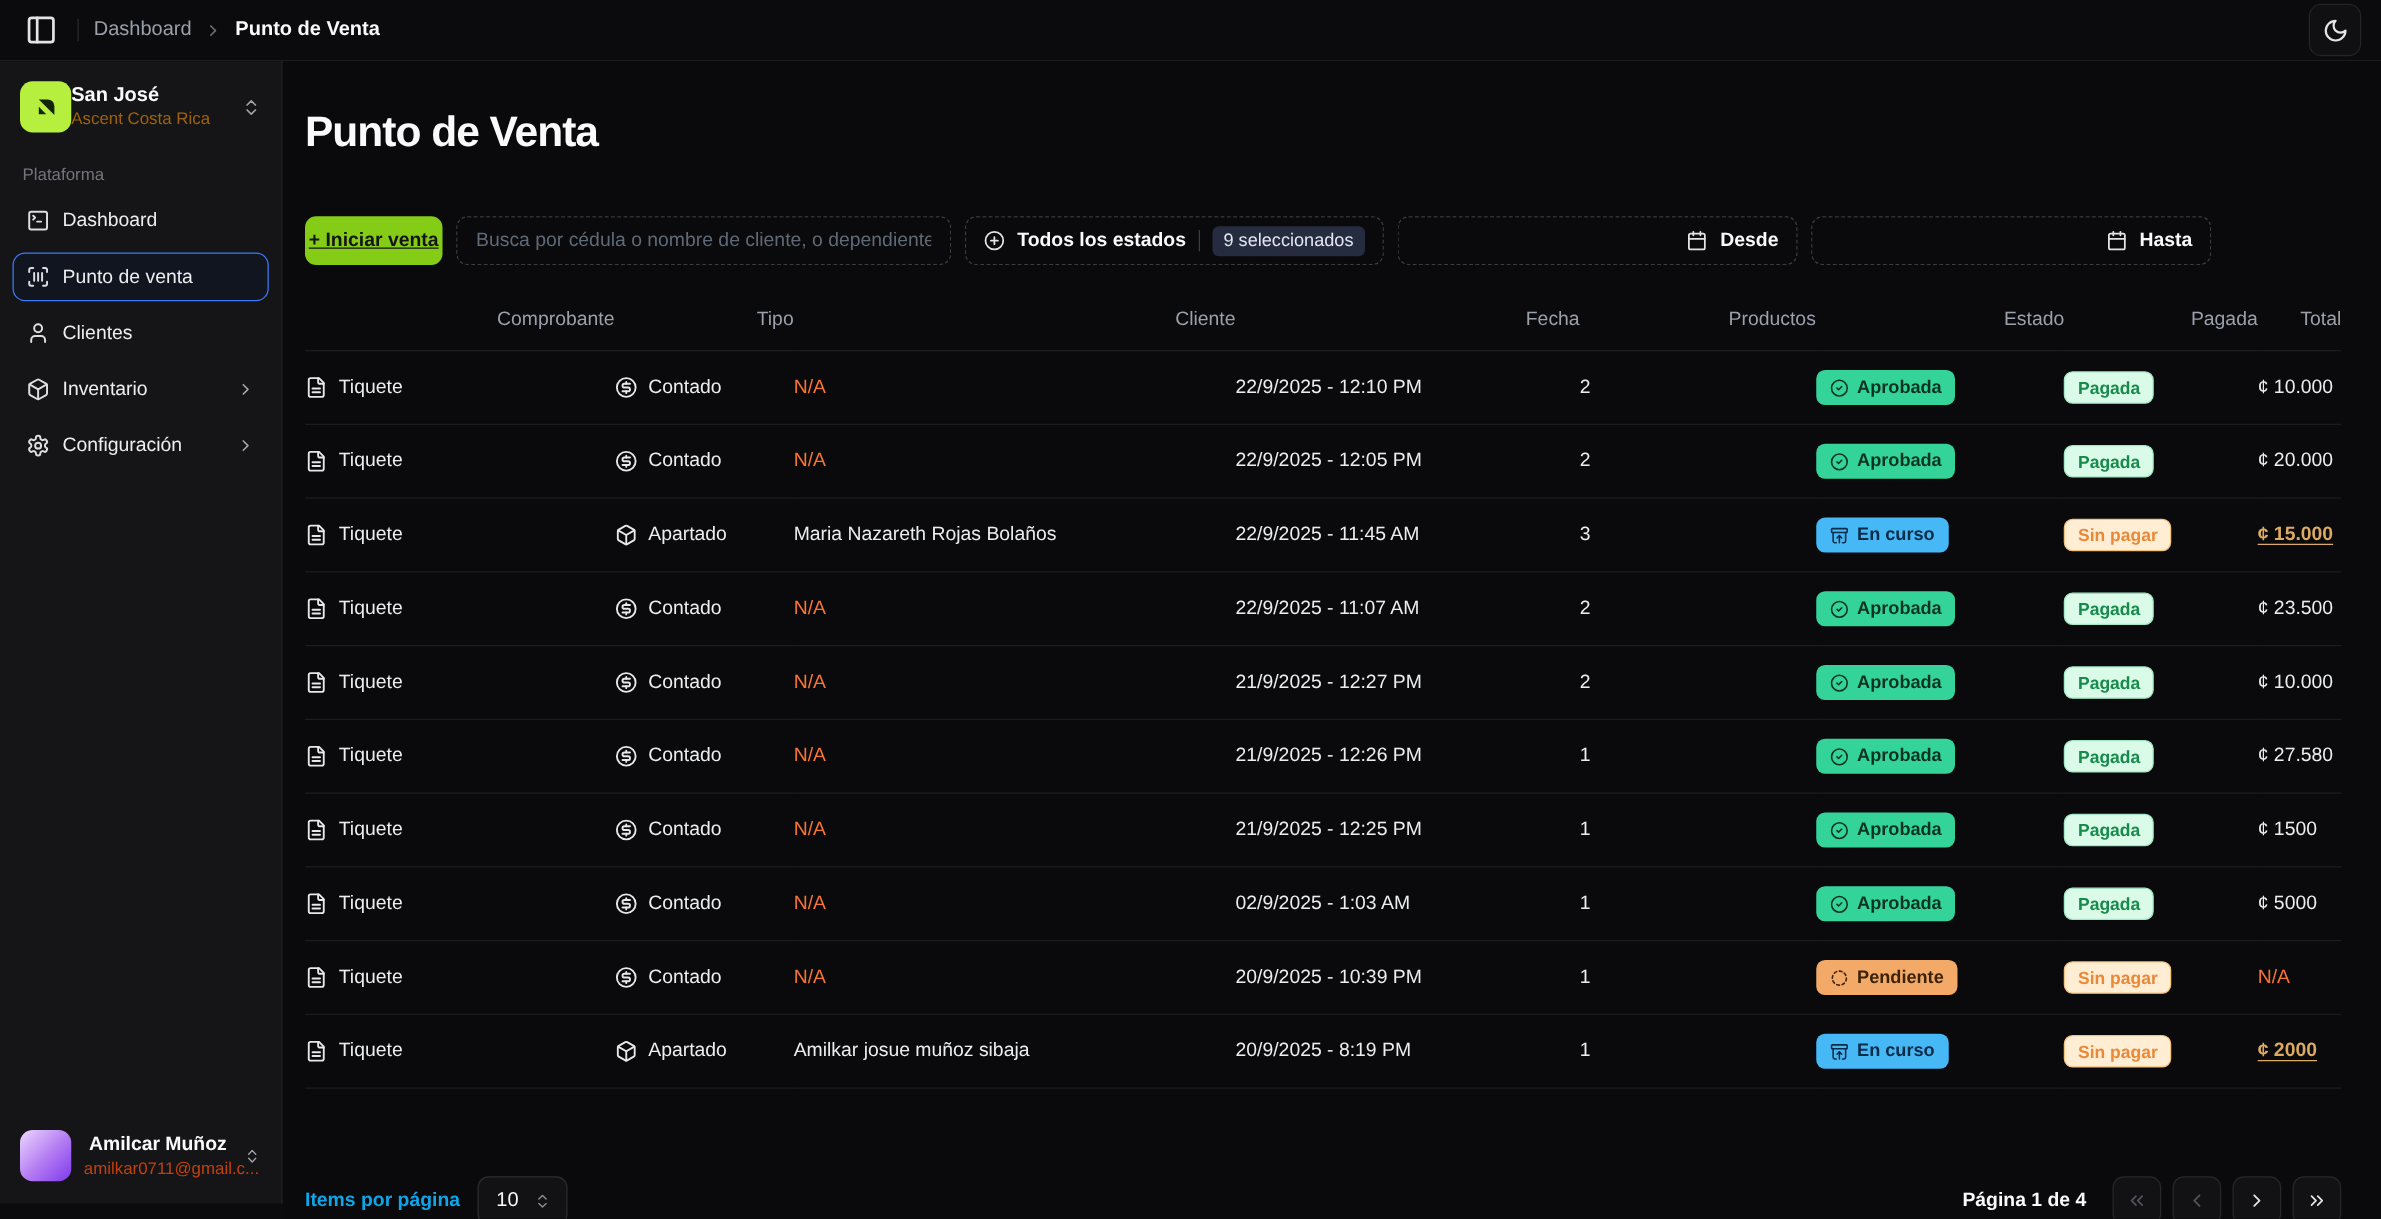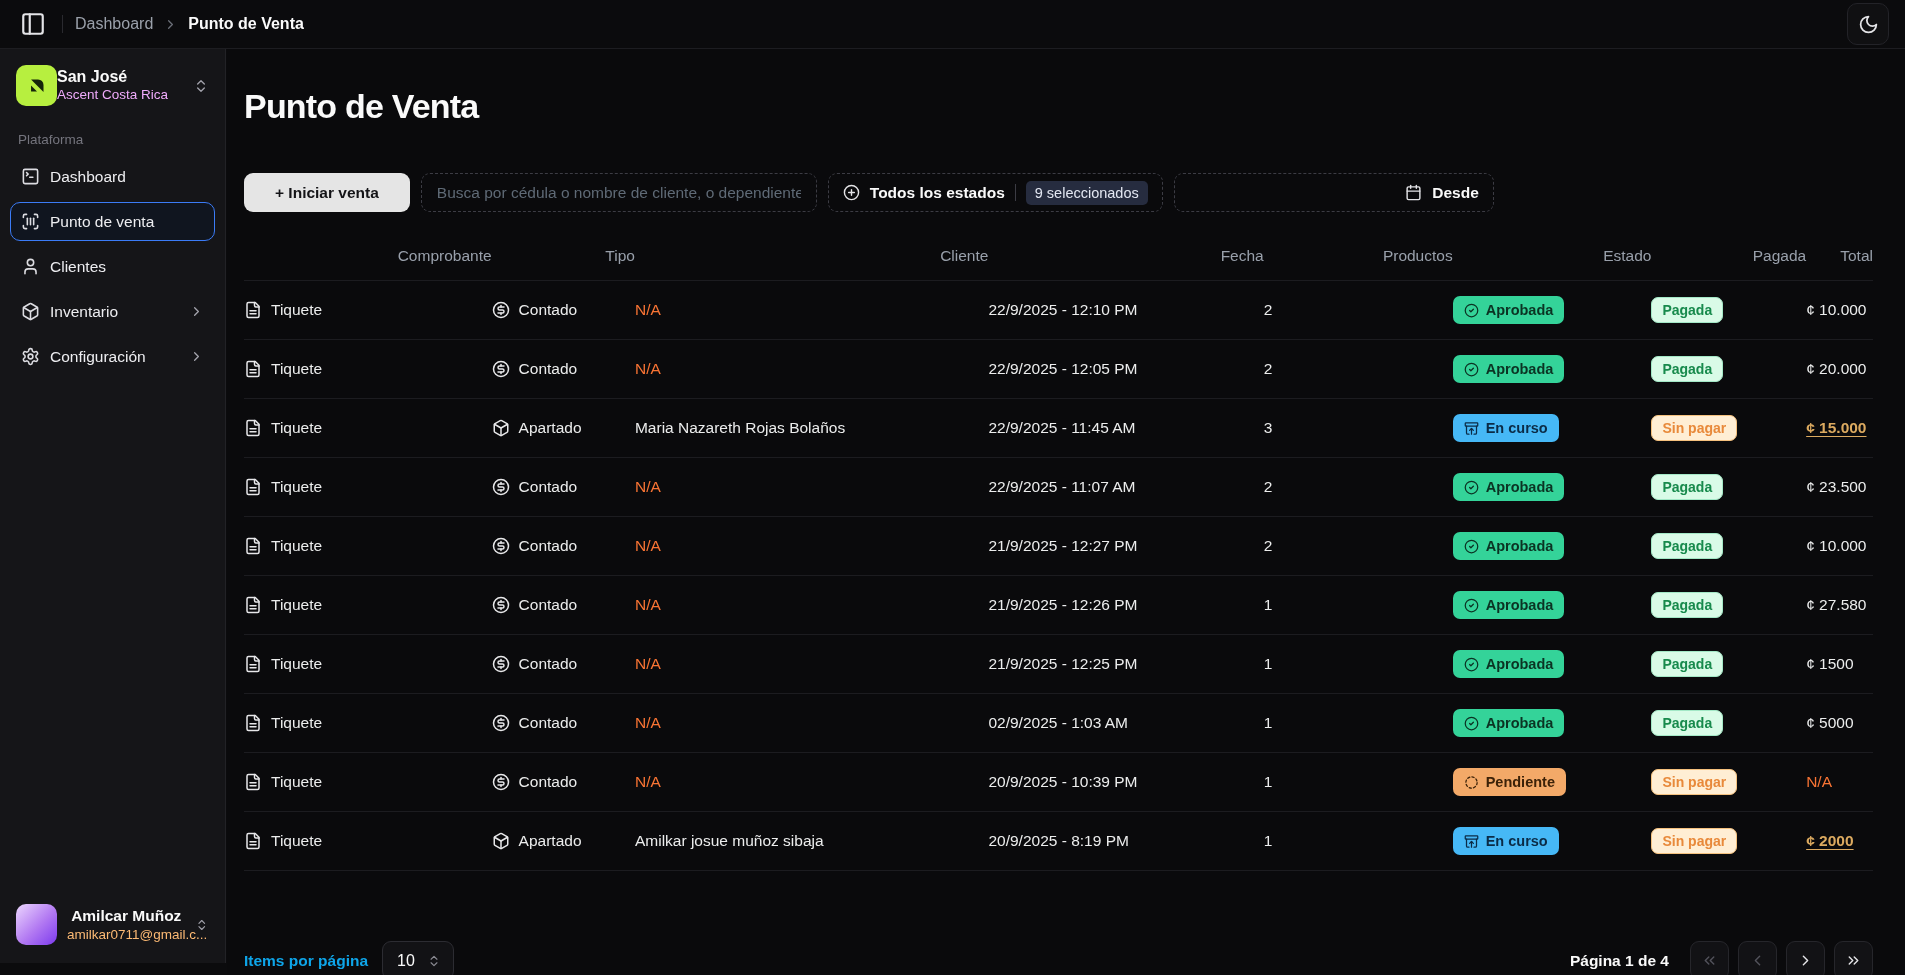--- a/index.html
+++ b/index.html
@@ -32,50 +32,51 @@
   
   .sidebar {
     position:absolute; left:0; top:49px; bottom:12px; width:226px;
     background:#151518; border-right:1px solid #222226;
     display:flex; flex-direction:column; padding:10px 10px 10px 10px;
   }
   .team { display:flex; align-items:center; padding:6px 6px; border-radius:10px; cursor:pointer;justify-content:center; }
   .team-logo { width:41px; height:41px; border-radius:10px; background:var(--accent-lime,#b7ef3f); display:flex; align-items:center; justify-content:center; flex:0 0 auto; }
   .team-texts { line-height:1.25; min-width:0; }
   .team-name { font-size:16px; font-weight:700; color:#fafafa; }
-  .team-org  { font-size:13.5px; color:#f0abfc; }
+  .team-org  { font-size:13.5px; color:#a16207; }
   .updown { margin-left:auto; color:#a1a1aa; }
   .section-label { font-size:13.5px; color:#74747d; padding:20px 8px 10px; }
   .nav-item {
     display:flex; align-items:center; gap:10px; height:39px; padding:0 10px;
     border-radius:10px; border:1px solid transparent;
     font-size:15.5px; color:#ededf0; cursor:pointer; margin-bottom:6px;
   }
   .nav-item .nav-ic { width:19px; height:19px; color:#dcdce1; flex:0 0 auto; }
   .nav-item.active { border-color:var(--active-border,#3b7bf6); background:#10151f; }
   .nav-chevron { margin-left:auto; color:#a5a5ae; }
   .user-footer { margin-top:auto; display:flex; align-items:center; gap:10px; padding:8px 6px; border-radius:12px; cursor:pointer; }
   .avatar { width:41px; height:41px; border-radius:10px; flex:0 0 auto;
     background:linear-gradient(135deg,#ecd6fe 0%,#b279f2 55%,#7c3aed 100%); }
   .user-texts { line-height:1.3; min-width:0;text-align:center; }
   .user-name { font-size:15.5px; font-weight:700; white-space:nowrap; }
-  .user-email { font-size:13.5px; color:#fdba74; white-space:nowrap; }
+  .user-email { font-size:13.5px; color:#c2410c; white-space:nowrap; }
 
   
   .main {
     position:absolute; left:227px; top:49px; right:0; bottom:0;
     background:#0a0a0c; padding:28px 32px 0 17px;
   }
   h1.page-title { font-size:34px; font-weight:800; letter-spacing:-0.8px; margin-top:10px; }
 
   .filters { display:flex; gap:11px; margin-top:47px; height:39px; align-items:stretch; }
   .btn-primary {
-    background:#e5e5e5; color:#141417; border:none; border-radius:9px;
-    font-size:15.5px; font-weight:600; padding:0 31px; cursor:pointer;
+    background:#84cc16; color:#141417; border:none; border-radius:9px;
+    font-size:15.5px; font-weight:600; padding:0 3px; cursor:pointer;
     font-family:inherit;
+    text-decoration:underline;
   }
   .search-input {
     width:396px; background:transparent; border:1px dashed #3c3c44; border-radius:9px;
     color:#e4e4e7; padding:0 15px; font-size:15.5px; outline:none; font-family:inherit;
   }
   .search-input::placeholder { color:#5f6a76; }
   .btn-dashed {
     border:1px dashed #3c3c44; background:transparent; border-radius:9px;
     color:#fafafa; display:flex; align-items:center; gap:10px; padding:0 14px;
     font-size:15.5px; font-weight:600; cursor:pointer; font-family:inherit;
@@ -336,20 +337,26 @@
         </svg>
       <span>Todos los estados</span>
       <span class="states-sep"></span>
       <span class="sel-badge">9 seleccionados</span>
     </button>
     <button class="btn-dashed btn-date">
       <svg class="ic f-ic" width="17" height="17">
           <use href="#calendar-icon"></use>
         </svg>
       <span>Desde</span>
+    </button>
+    <button class="btn-dashed btn-date">
+      <svg class="ic f-ic" width="17" height="17">
+          <use href="#calendar-icon"></use>
+        </svg>
+      <span>Hasta</span>
     </button>
   </div>
 
   <table class="sales">
     <colgroup>
       <col style="width:15.2%">
         <col style="width:8.8%">
         <col style="width:21.7%">
         <col style="width:16.9%">
       <col style="width:11.6%">

